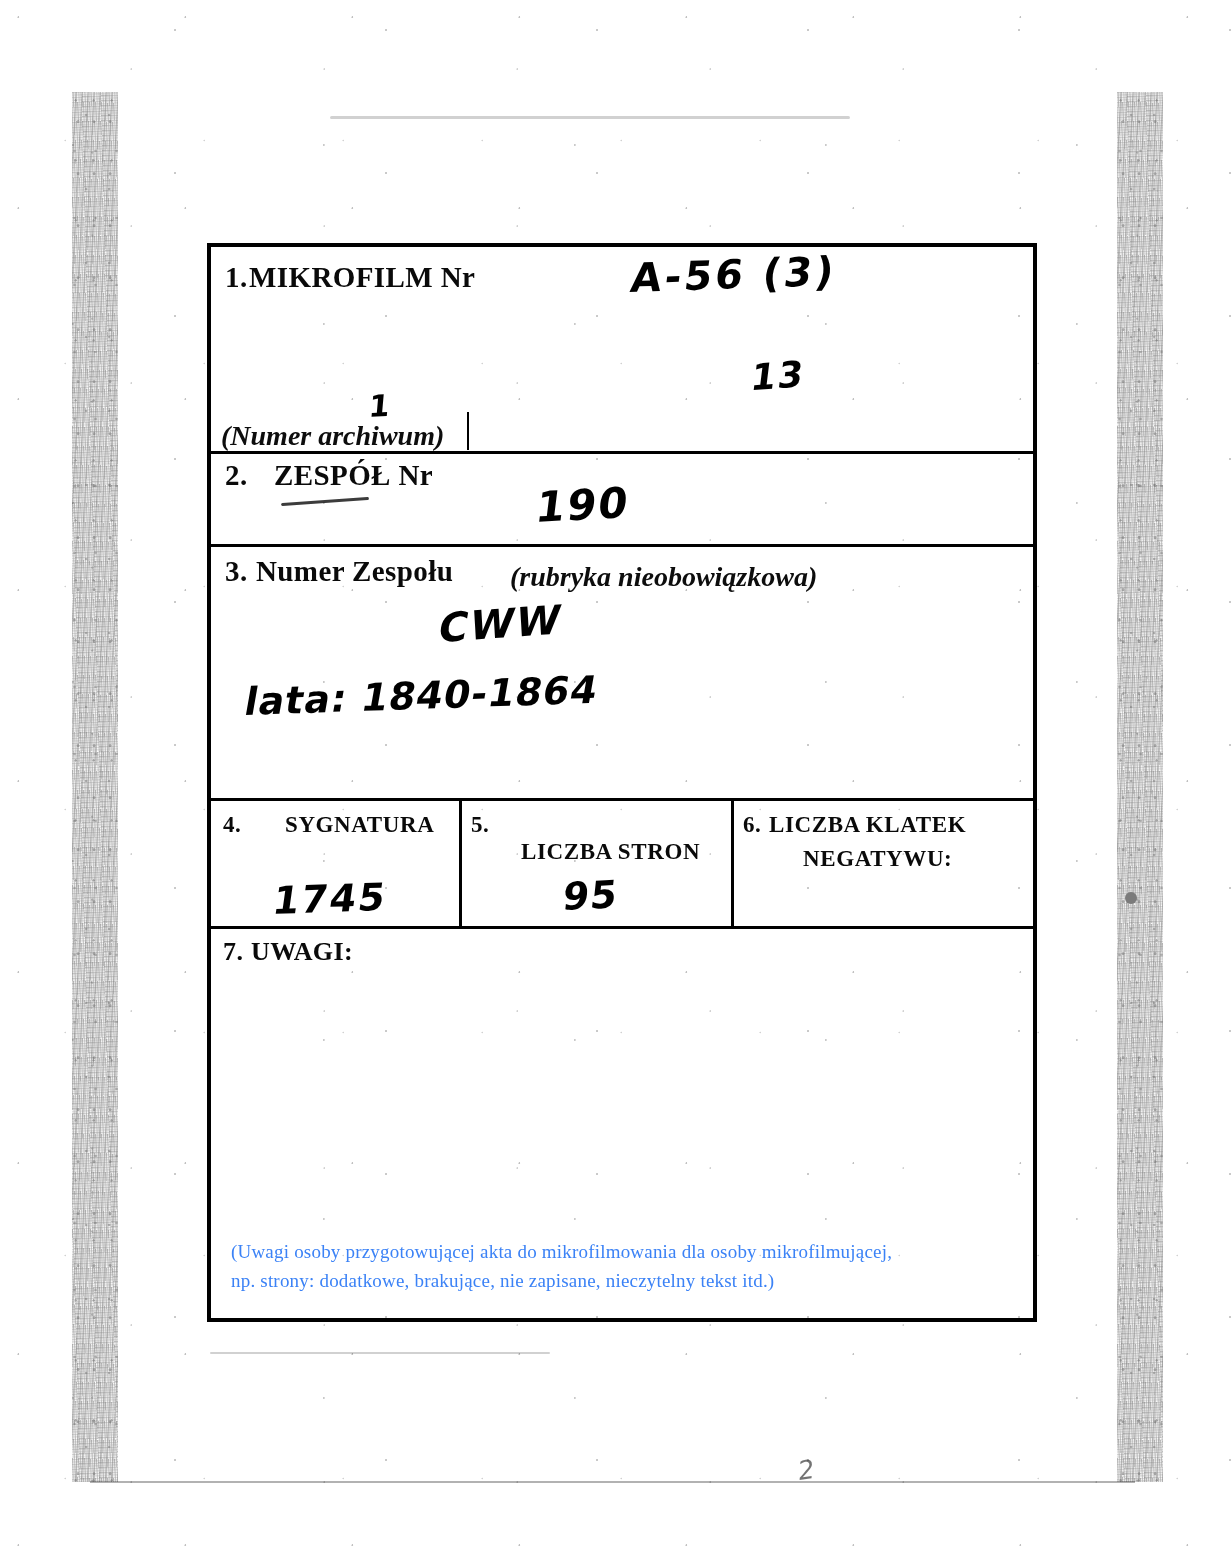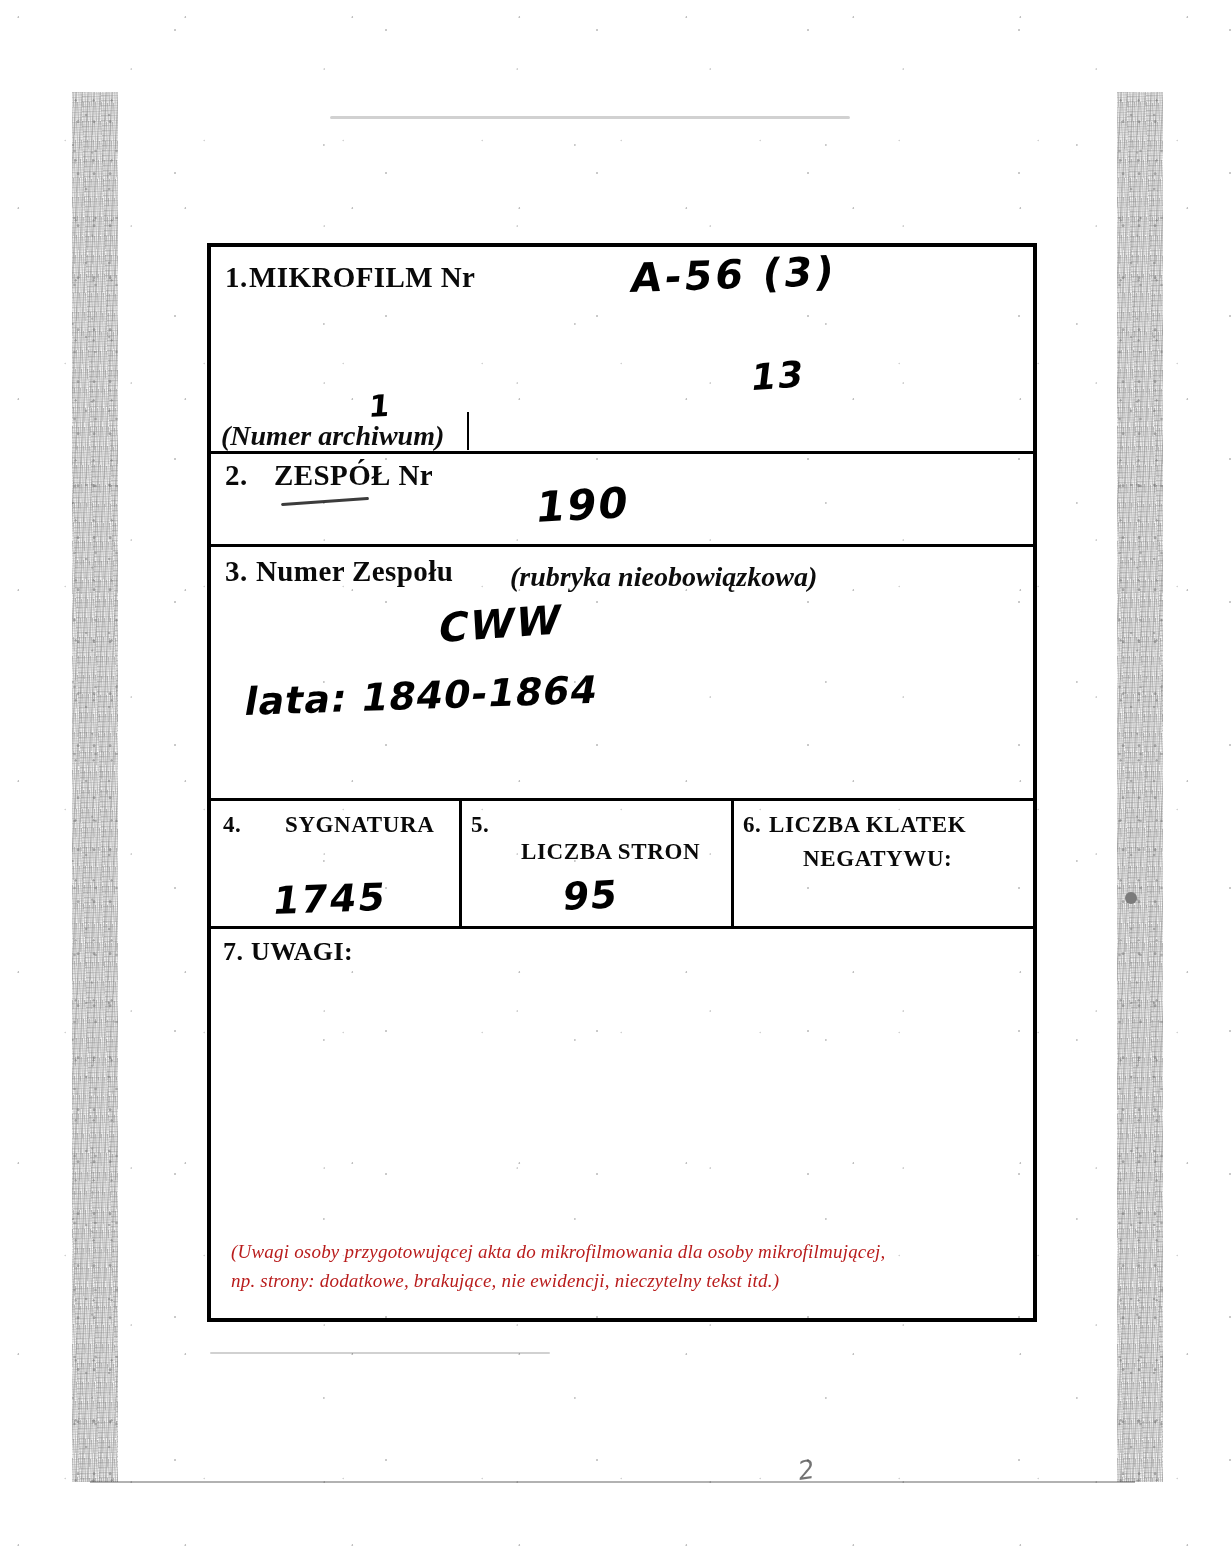--- a/index.html
+++ b/index.html
@@ -129,23 +129,22 @@
     position: absolute;
     font-style: italic;
     font-weight: bold;
     font-size: 28px;
     color: #0d0d0d;
     white-space: nowrap;
     font-family: "Liberation Serif", serif;
   }
   .ital-small {
     position: absolute;
-    font-style: italic;
     font-size: 19px;
-    color: #b91c1c;
+    color: #3b82f6;
     font-family: "Liberation Serif", serif;
     line-height: 1.55;
     letter-spacing: 0.2px;
   }
 
   
   .hand {
     position: absolute;
     color: #000;
     font-family: "DejaVu Sans", sans-serif;
@@ -248,17 +247,17 @@
     <span class="printed t-hdr" style="left: 558px; top: 565px;">LICZBA  KLATEK</span>
     <span class="printed t-hdr" style="left: 592px; top: 599px; text-align: center;">NEGATYWU:</span>
     <span class="hand" style="left: 600px; top: 632px; font-size:36px;"></span>
 
     <span class="printed t-med" style="left: 12px; top: 690px;">7.</span>
     <span class="printed t-med" style="left: 40px; top: 690px;">UWAGI:</span>
     <span class="hand" style="left: 60px; top: 760px; font-size:34px;"></span>
 
     <div class="ital-small" style="left: 20px; top: 990px; width: 800px;">
       <div>(Uwagi osoby przygotowującej akta do mikrofilmowania dla osoby mikrofilmującej,</div>
-      <div>np. strony: dodatkowe, brakujące, nie ewidencji, nieczytelny tekst itd.)</div>
+      <div>np. strony: dodatkowe, brakujące, nie zapisane, nieczytelny tekst itd.)</div>
     </div>
 
   </div>
 </div>
 
 </body></html>

